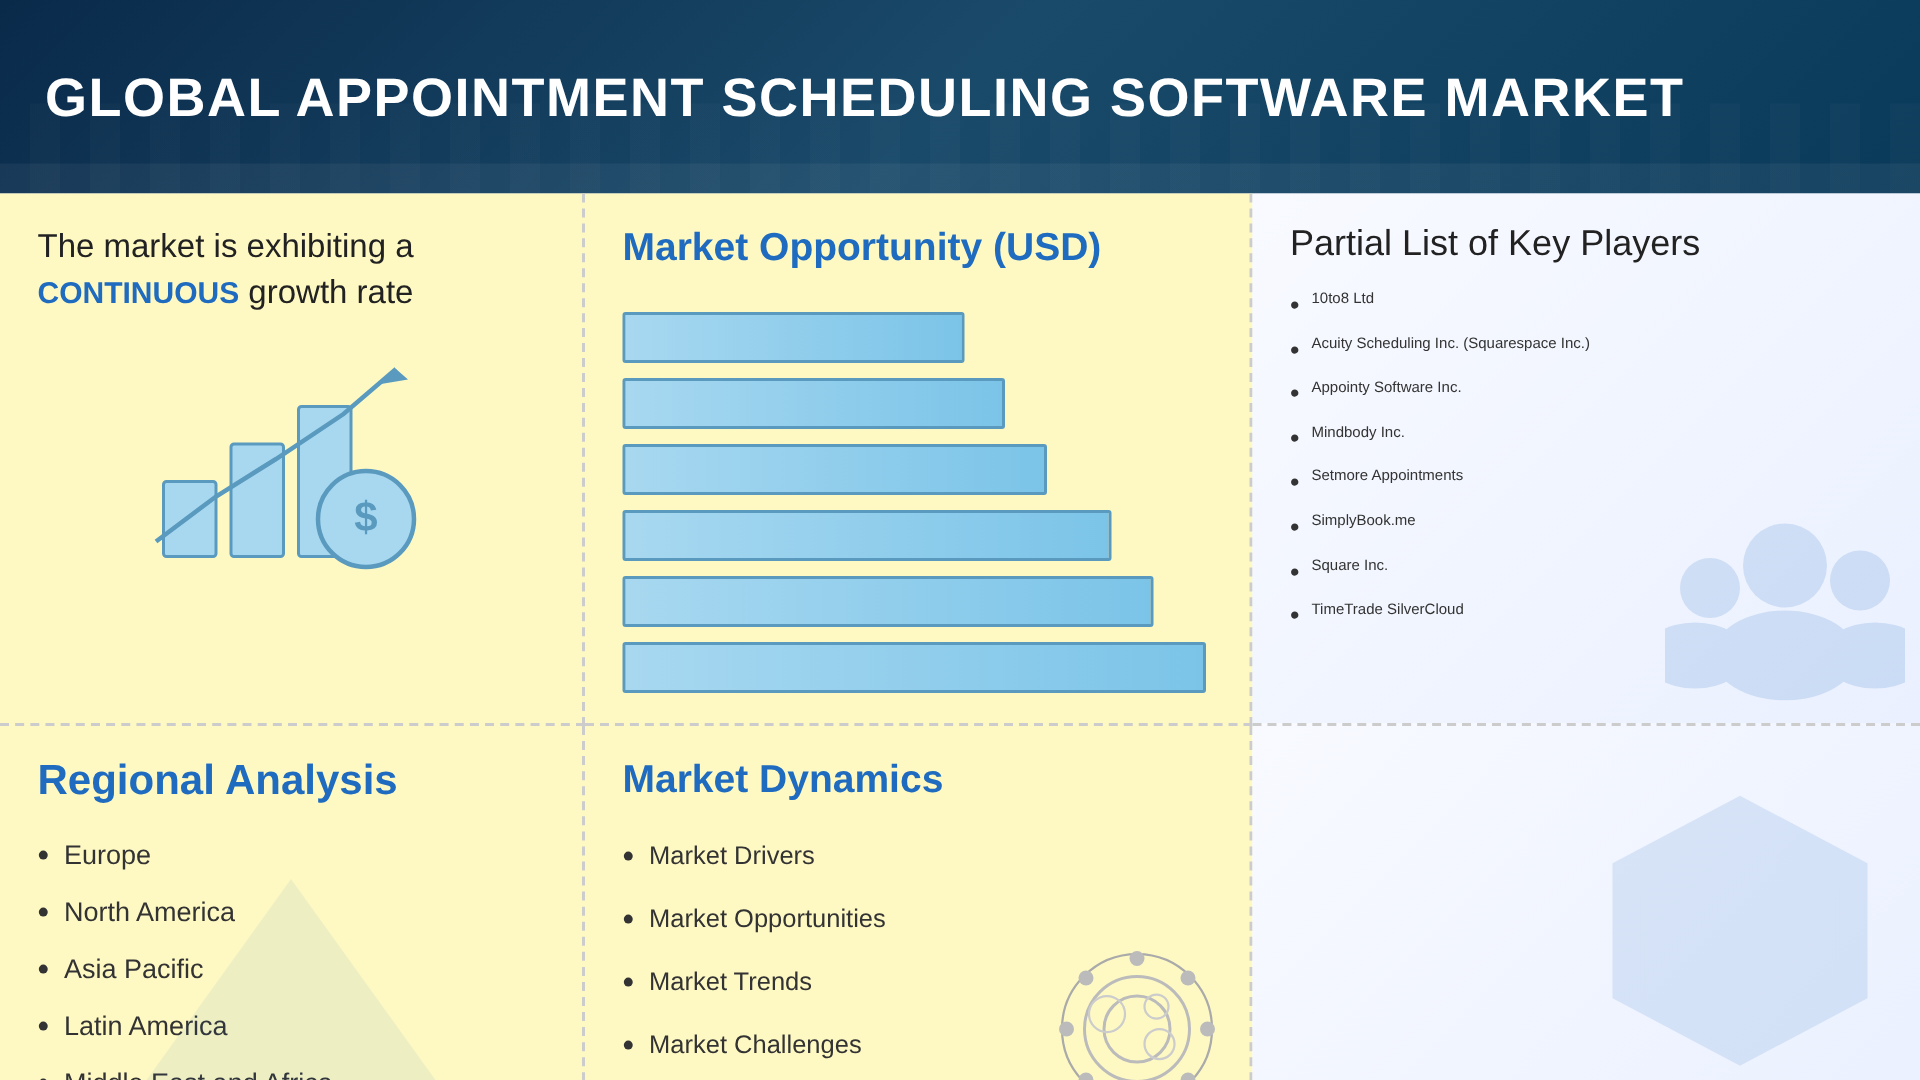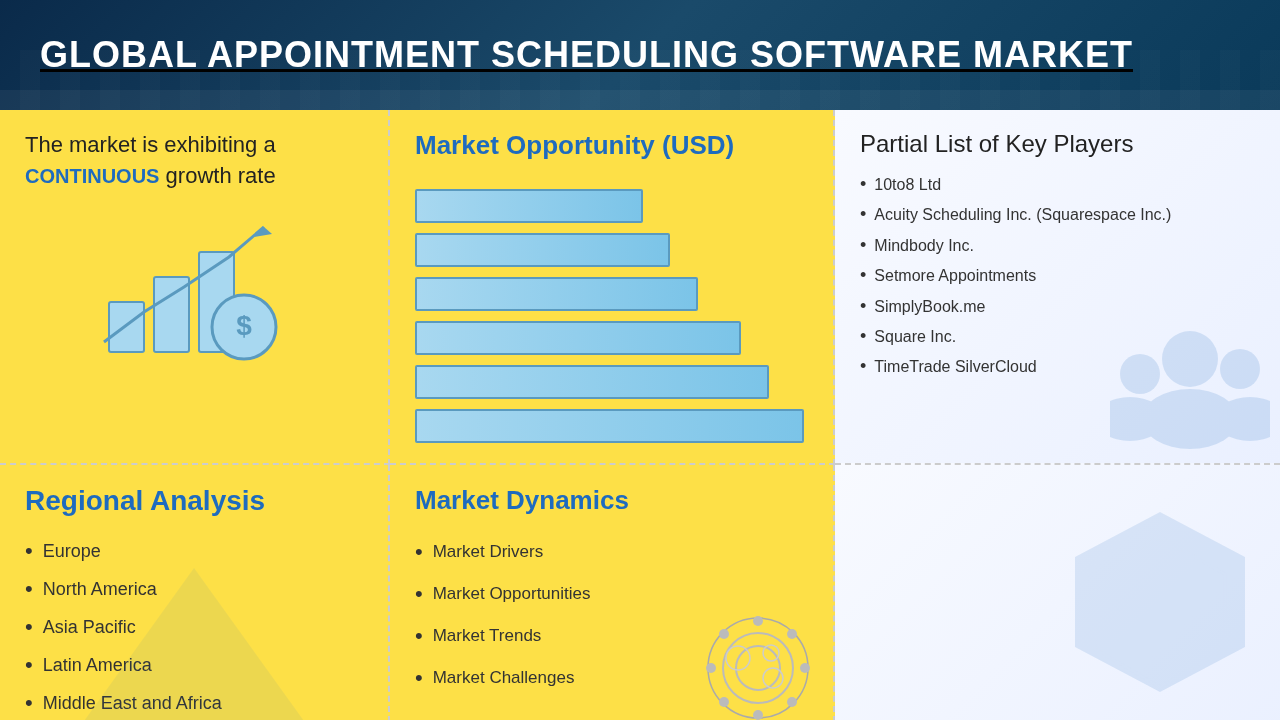--- a/index.html
+++ b/index.html
@@ -1,26 +1,25 @@
 <!DOCTYPE html>
 <html><head>
   <meta charset="utf-8">
   <style>
     * { margin: 0; padding: 0; box-sizing: border-box; }
     body { width: 1280px; height: 720px; overflow: hidden; font-family: Arial, sans-serif; background: #f0f4f8; }
 
     .header {
       background: linear-gradient(135deg, #0a2a4a 0%, #1a4a6a 50%, #0a3a5a 100%);
-      height: 110px;
+      height: 129px;
       display: flex;
       align-items: center;
-      padding: 0 40px;
+      padding: 0 30px;
       position: relative;
       overflow: hidden;
-      text-decoration: underline;
     }
     .header::after {
       content: '';
       position: absolute;
       bottom: 0; left: 0; right: 0;
       height: 20px;
       background: rgba(255,255,255,0.05);
     }
     .header-bg-city {
       position: absolute;
@@ -44,21 +43,21 @@
       grid-template-columns: 390px 1fr 1fr;
       grid-template-rows: 1fr 1fr;
       height: calc(720px - 110px);
       background: white;
     }
 
     
     .cell {
       padding: 20px 25px;
       position: relative;
-      background: #fde047;
+      background: #fef9c3;
     }
     .cell-top-left {
       border-right: 2px dashed #ccc;
       border-bottom: 2px dashed #ccc;
       display: flex;
       flex-direction: column;
       align-items: flex-start;
     }
     .cell-top-mid {
       border-right: 2px dashed #ccc;
@@ -124,21 +123,21 @@
       font-size: 24px;
       font-weight: 400;
       color: #222;
       margin-bottom: 12px;
     }
     .player-list {
       list-style: none;
       padding: 0;
     }
     .player-list li {
-      font-size: 16px;
+      font-size: 10px;
       color: #333;
       padding: 4px 0;
       display: flex;
       align-items: flex-start;
       gap: 8px;
       line-height: 1.4;
     }
     .player-list li::before {
       content: '•';
       color: #333;
@@ -273,20 +272,23 @@
         <ellipse cx="20" cy="90" rx="35" ry="22" fill="#1e6bbf"></ellipse>
       </svg>
     </div>
     <div class="key-players-title">Partial List of Key Players</div>
     <ul class="player-list">
       <li>
           <span>10to8 Ltd</span>
         </li>
       <li>
           <span>Acuity Scheduling Inc. (Squarespace Inc.)</span>
+        </li>
+      <li>
+          <span>Appointy Software Inc.</span>
         </li>
       <li>
           <span>Mindbody Inc.</span>
         </li>
       <li>
           <span>Setmore Appointments</span>
         </li>
       <li>
           <span>SimplyBook.me</span>
         </li>

